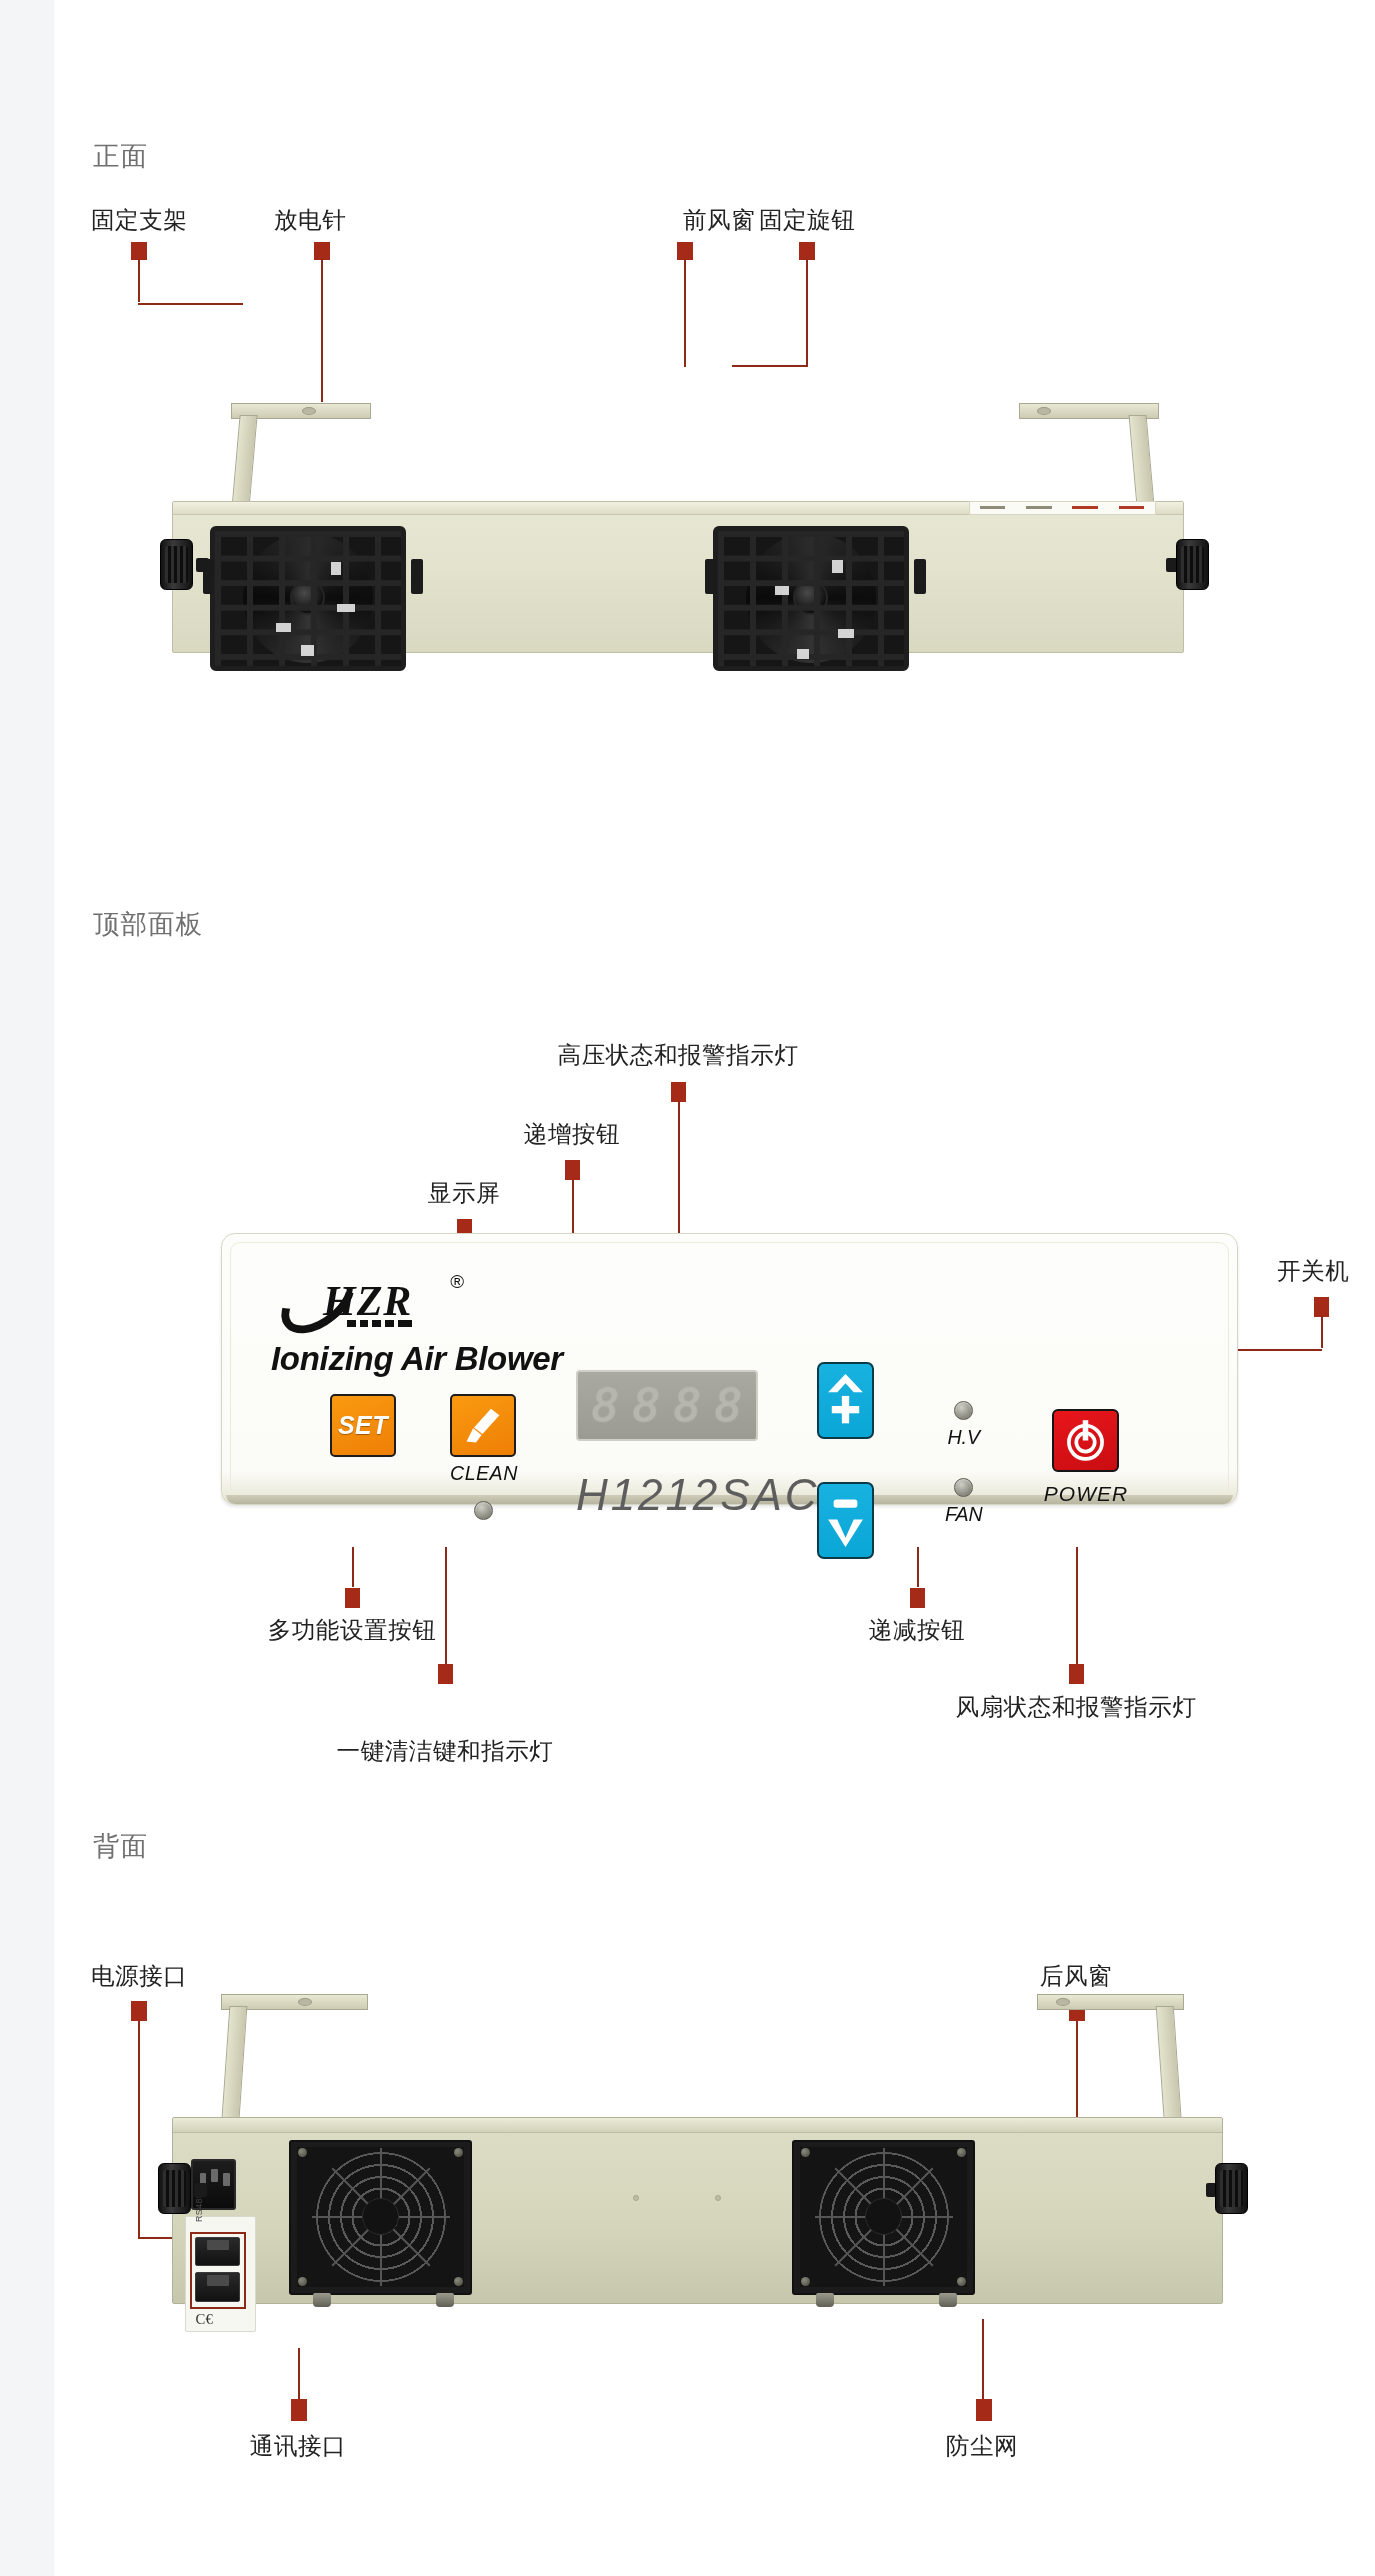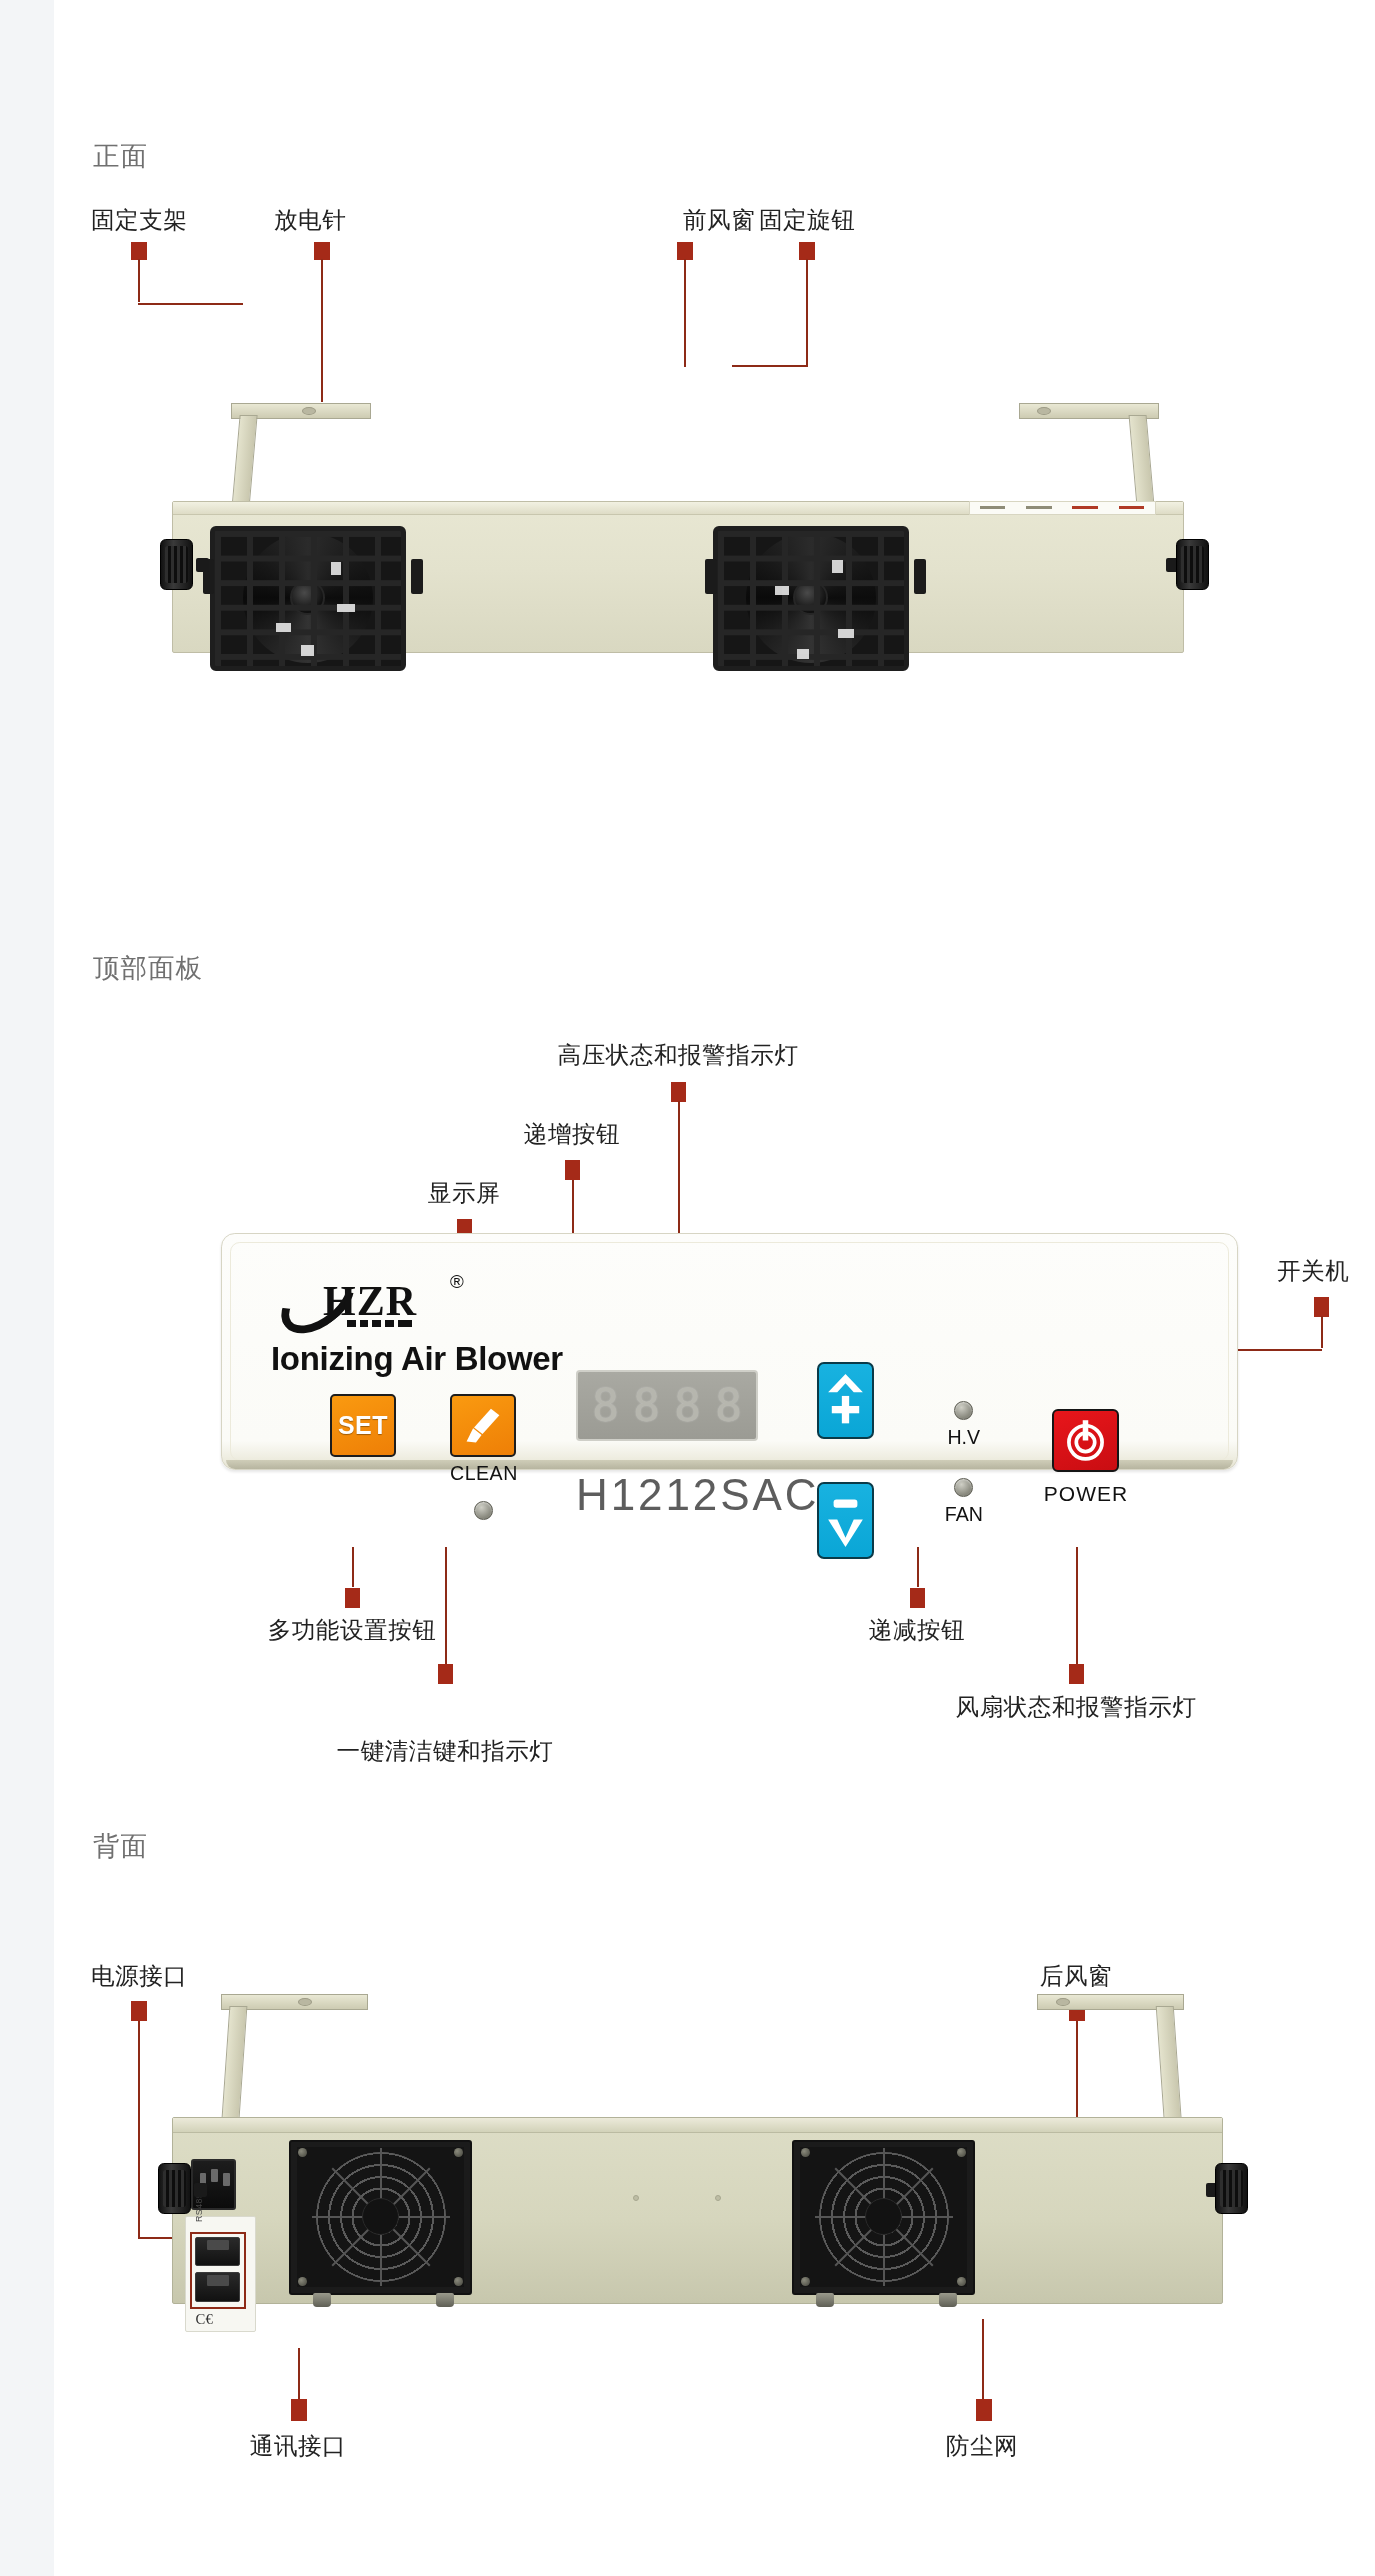--- a/index.html
+++ b/index.html
@@ -125,24 +125,25 @@
     content:""; position:absolute; inset:5.9px 3.9px;
     background:repeating-linear-gradient(90deg,#2e2e2e 0 2.9px,#0d0d0d 2.9px 5.9px);
     border-radius:2.9px;
   }
   .knob-stem {
     position:absolute; width:13.8px; height:13.8px; background:#1a1a1a; border-radius:2px;
   }
 
   
   .tp {
-    position:absolute; left:167px; top:1233px; width:1017px; height:237px;
+    position:absolute; left:167px; top:1233px; width:1017px; height:272px;
     background:linear-gradient(180deg,#fdfdfb 0%,#fbfbf7 88%,#e6e4d2 100%);
     border:1px solid #d7d5c4; border-radius:13.8px;
     box-shadow:0 2px 2.9px rgba(0,0,0,.10);
+    font-style:italic;
   }
   .tp-inner {
     position:absolute; inset:7.9px; border:1px solid #eceadb; border-radius:9.8px;
   }
   .tp-bottom-edge {
     position:absolute; left:3.9px; right:3.9px; bottom:0; height:8.8px;
     background:linear-gradient(180deg,#cfcdb8,#b7b5a0);
     border-radius:0 0 11.8px 11.8px;
   }
   .logo { position:absolute; left:54px; top:37px; width:265px; height:61px; }
@@ -392,21 +393,21 @@
       <div class="grille-tab" style="left:532px;"></div>
       <div class="grille-tab" style="left:741px;"></div>
     </div>
 
     <div class="knob-stem" style="left:23.6px; top:155px;"></div>
     <div class="knob" style="left:-11.8px; top:136px;"></div>
     <div class="knob-stem" style="left:994px; top:155px;"></div>
     <div class="knob" style="left:1004px; top:136px;"></div>
   </div>
 
-  <div class="sec-head" style="left:39px; top:906px;margin-top:44px;">顶部面板</div>
+  <div class="sec-head" style="left:39px; top:906px;">顶部面板</div>
 
   <div class="cl c" style="left:624px; top:1044px;">高压状态和报警指示灯</div>
   <div class="mk" style="left:617px; top:1082px; width:14.7px; height:19.6px;"></div>
   <div class="ln" style="left:624px; top:1101px; height:262px;"></div>
 
   <div class="cl c" style="left:518px; top:1123px;">递增按钮</div>
   <div class="mk" style="left:511px; top:1160px; width:14.7px; height:19.6px;"></div>
   <div class="ln" style="left:518px; top:1180px; height:152px;"></div>
 
   <div class="cl c" style="left:410px; top:1182px;">显示屏</div>

